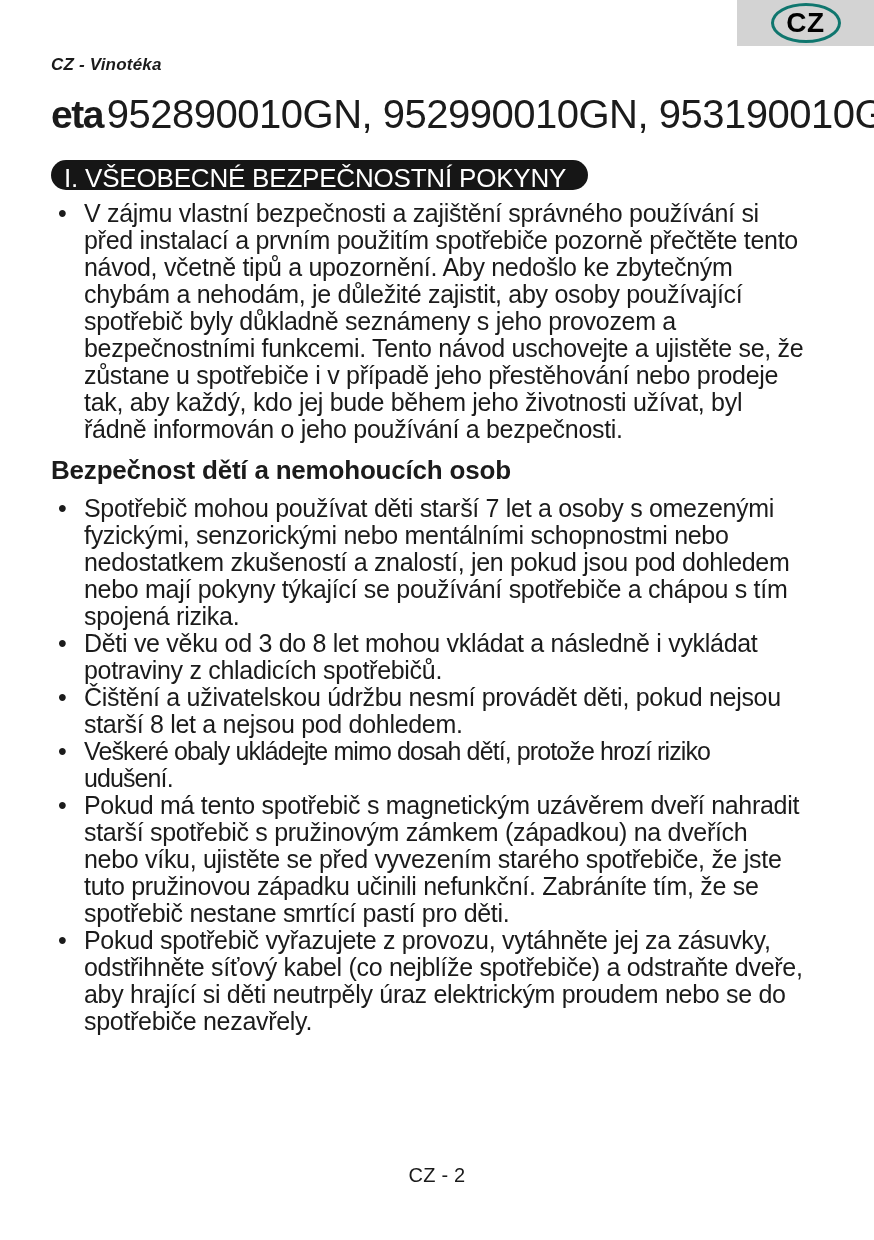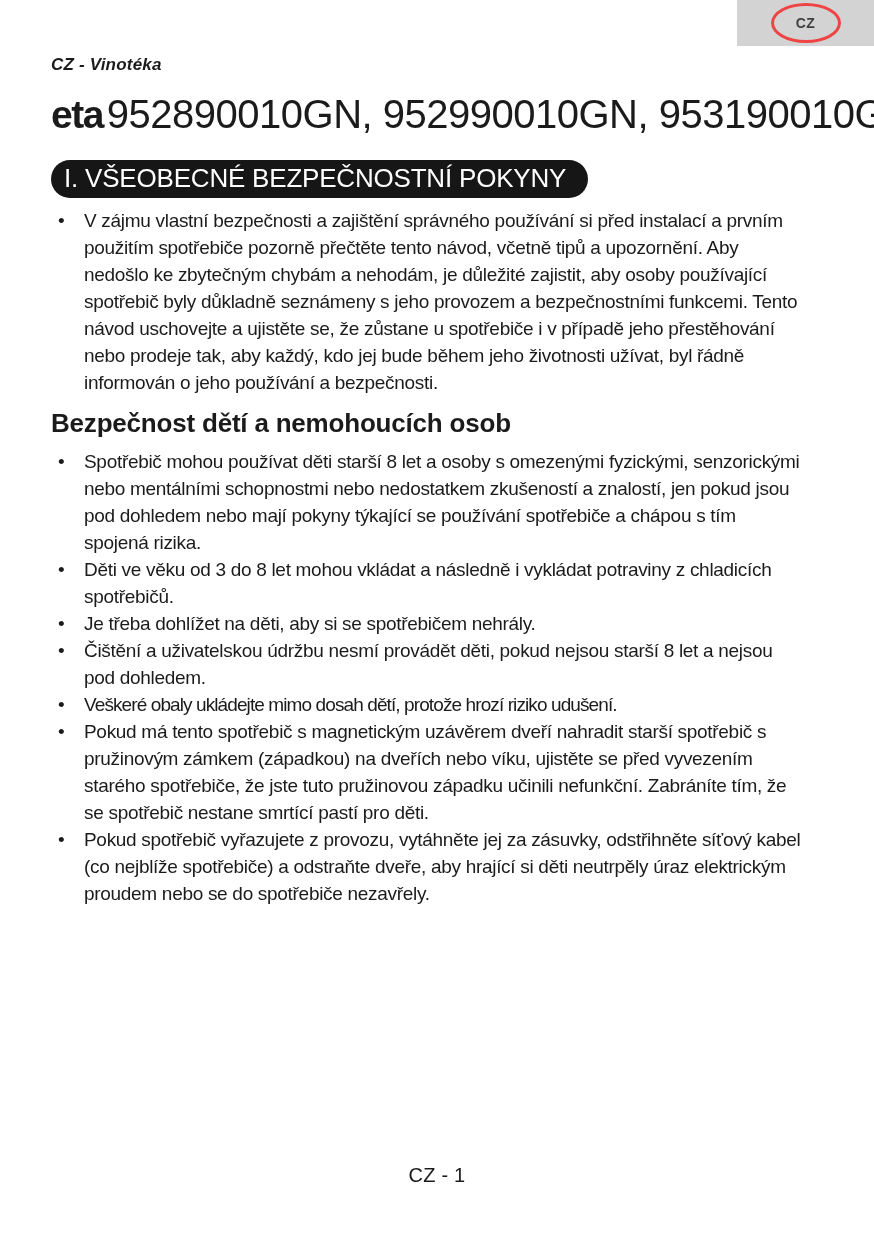--- a/index.html
+++ b/index.html
@@ -22,29 +22,29 @@
     width: 137px;
     height: 46px;
     background: #d3d3d3;
     display: flex;
     align-items: center;
     justify-content: center;
   }
   .badge-ellipse {
     width: 64px;
     height: 34px;
-    border: 3px solid #ef4444;
+    border: 3px solid #0f766e;
     border-radius: 50%;
     display: flex;
     align-items: center;
     justify-content: center;
     font-weight: bold;
-    font-size: 14px;
+    font-size: 28px;
     letter-spacing: 0.5px;
-    color: #404040;
+    color: #000000;
   }
 
   .content {
     position: absolute;
     left: 51px;
     top: 55px;
     width: 765px;
   }
 
   .doc-label {
@@ -70,32 +70,32 @@
     font-weight: 400;
     letter-spacing: -0.5px;
   }
 
   .banner-row { margin-top: 14px; }
   .banner {
     display: inline-block;
     background: #161616;
     color: #ffffff;
     border-radius: 19px;
-    height: 38px;
+    height: 30px;
     line-height: 37px;
     padding: 0 22px 0 13px;
     font-size: 26px;
     letter-spacing: -0.2px;
   }
 
   ul.bullets {
     list-style: none;
     margin: 9px 12px 0 0;
     padding: 0;
-    font-size: 19px;
+    font-size: 25px;
     line-height: 27px;
     letter-spacing: -0.3px;
   }
   ul.bullets li {
     position: relative;
     padding-left: 33px;
   }
   ul.bullets li::before {
     content: "\2022";
     position: absolute;
@@ -144,26 +144,25 @@
       <span class="banner">I. VŠEOBECNÉ BEZPEČNOSTNÍ POKYNY</span>
     </div>
 
     <ul class="bullets">
       <li>V zájmu vlastní bezpečnosti a zajištění správného používání si před instalací a prvním použitím spotřebiče pozorně přečtěte tento návod, včetně tipů a upozornění. Aby nedošlo ke zbytečným chybám a nehodám, je důležité zajistit, aby osoby používající spotřebič byly důkladně seznámeny s jeho provozem a bezpečnostními funkcemi. Tento návod uschovejte a ujistěte se, že zůstane u spotřebiče i v případě jeho přestěhování nebo prodeje tak, aby každý, kdo jej bude během jeho životnosti užívat, byl řádně informován o jeho používání a bezpečnosti.</li>
     </ul>
 
     <div class="subheading">Bezpečnost dětí a nemohoucích osob</div>
 
     <ul class="bullets">
-      <li>Spotřebič mohou používat děti starší 8 let a osoby s omezenými fyzickými, senzorickými nebo mentálními schopnostmi nebo nedostatkem zkušeností a znalostí, jen pokud jsou pod dohledem nebo mají pokyny týkající se používání spotřebiče a chápou s tím spojená rizika.</li>
+      <li>Spotřebič mohou používat děti starší 7 let a osoby s omezenými fyzickými, senzorickými nebo mentálními schopnostmi nebo nedostatkem zkušeností a znalostí, jen pokud jsou pod dohledem nebo mají pokyny týkající se používání spotřebiče a chápou s tím spojená rizika.</li>
       <li>Děti ve věku od 3 do 8 let mohou vkládat a následně i vykládat potraviny z chladicích spotřebičů.</li>
-      <li>Je třeba dohlížet na děti, aby si se spotřebičem nehrály.</li>
       <li>Čištění a uživatelskou údržbu nesmí provádět děti, pokud nejsou starší 8 let a nejsou pod dohledem.</li>
       <li class="tight">Veškeré obaly ukládejte mimo dosah dětí, protože hrozí riziko udušení.</li>
       <li>Pokud má tento spotřebič s magnetickým uzávěrem dveří nahradit starší spotřebič s pružinovým zámkem (západkou) na dveřích nebo víku, ujistěte se před vyvezením starého spotřebiče, že jste tuto pružinovou západku učinili nefunkční. Zabráníte tím, že se spotřebič nestane smrtící pastí pro děti.</li>
       <li>Pokud spotřebič vyřazujete z provozu, vytáhněte jej za zásuvky, odstřihněte síťový kabel (co nejblíže spotřebiče) a odstraňte dveře, aby hrající si děti neutrpěly úraz elektrickým proudem nebo se do spotřebiče nezavřely.</li>
     </ul>
 
   </div>
 
-  <div class="footer">CZ - 1</div>
+  <div class="footer">CZ - 2</div>
 
 </div>
 
 </body></html>

